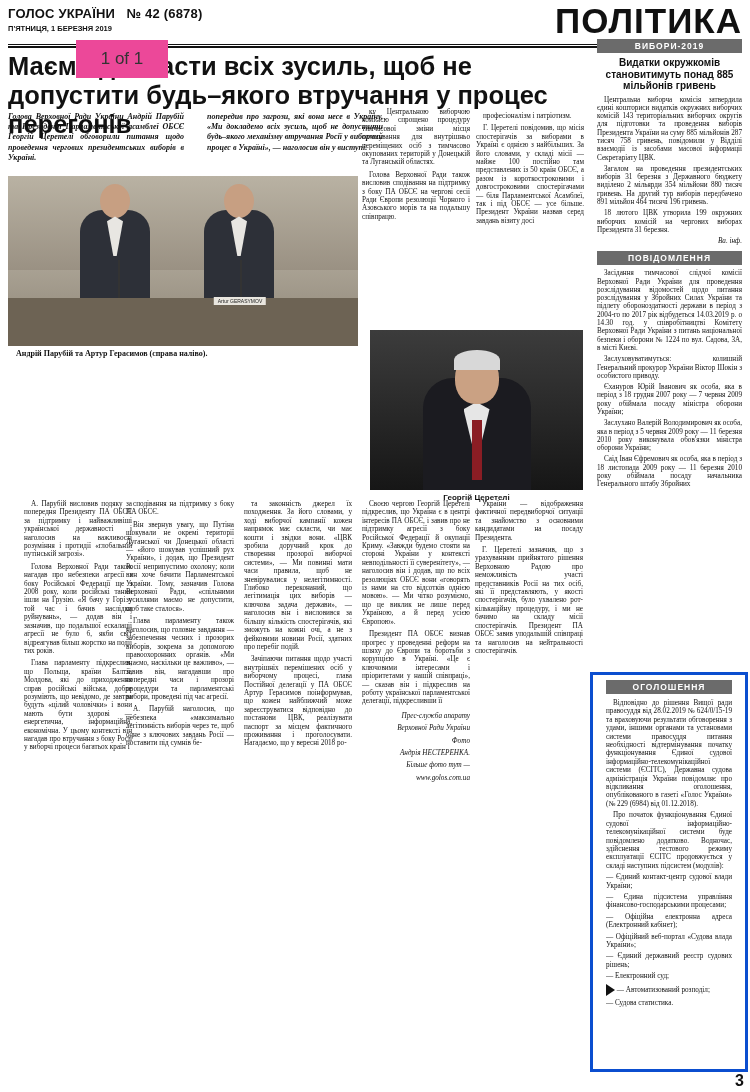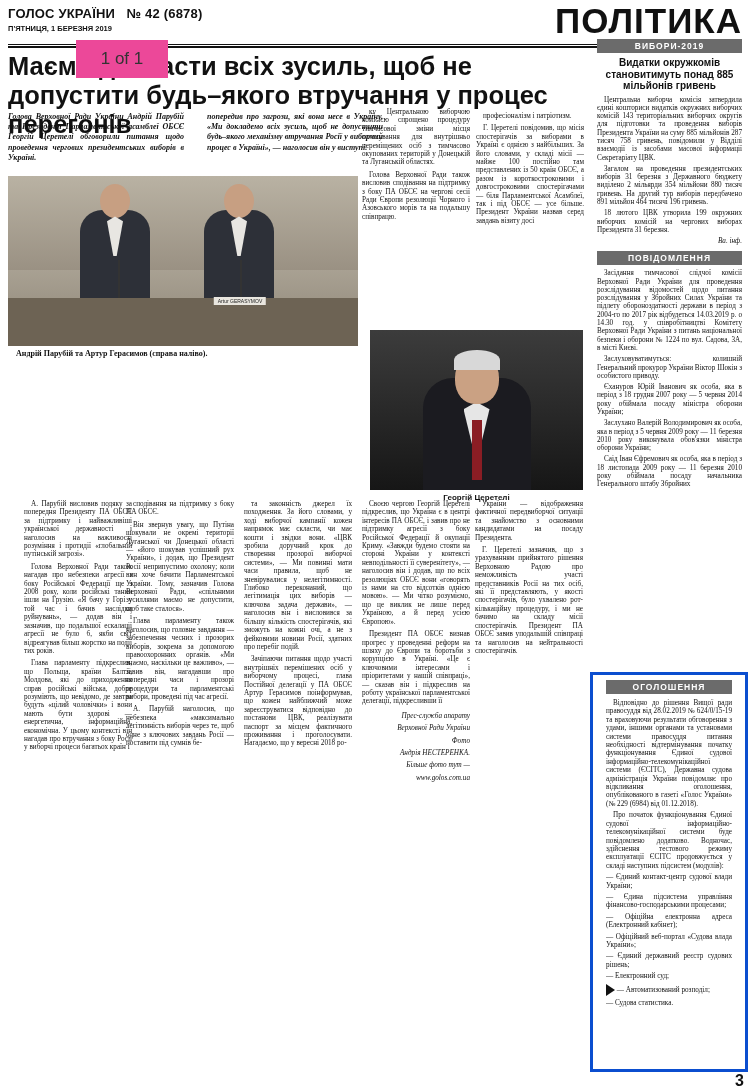--- a/index.html
+++ b/index.html
@@ -210,21 +210,21 @@
     <h3>Видатки окружкомів становитимуть понад 885 мільйонів гривень</h3>
     <p>Центральна виборча комісія затвердила єдині кошториси видатків окружних виборчих комісій 143 територіальних виборчих округів для підготовки та проведення виборів Президента України на суму 885 мільйонів 287 тисяч 758 гривень, повідомили у Відділі взаємодії із засобами масової інформації Секретаріату ЦВК.</p>
     <p>Загалом на проведення президентських виборів 31 березня з Державного бюджету виділено 2 мільярди 354 мільйони 880 тисяч гривень. На другий тур виборів передбачено 891 мільйон 464 тисячі 196 гривень.</p>
     <p>18 лютого ЦВК утворила 199 окружних виборчих комісій на чергових виборах Президента 31 березня.</p>
     <div class="sig">Ва. інф.</div>
 
     <div style="height:6px;"></div>
     <div class="bar">ПОВІДОМЛЕННЯ</div>
     <p>Засідання тимчасової слідчої комісії Верховної Ради України для проведення розслідування відомостей щодо питання розслідування у Збройних Силах України та підлету обороноздатності держави в період з 2004-го по 2017 рік відбудеться 14.03.2019 р. о 14.30 год. у співробітництві Комітету Верховної Ради України з питань національної безпеки і оборони № 1224 по вул. Садова, 3А, в місті Києві.</p>
     <p>Заслуховуватимуться: колишній Генеральний прокурор України Віктор Шокін з особистого приводу.</p>
-    <p>Єхануров Юрій Іванович як особа, яка в період з 18 грудня 2007 року — 5 червня 2014 року обіймала посаду міністра оборони України;</p>
+    <p>Єхануров Юрій Іванович як особа, яка в період з 18 грудня 2007 року — 7 червня 2009 року обіймала посаду міністра оборони України;</p>
     <p>Заслухано Валерій Володимирович як особа, яка в період з 5 червня 2009 року — 11 березня 2010 року виконувала обов'язки міністра оборони України;</p>
     <p>Саід Іван Єфремович як особа, яка в період з 18 листопада 2009 року — 11 березня 2010 року обіймала посаду начальника Генерального штабу Збройних</p>
   </div>
 
   <div class="announce">
     <div class="bar">ОГОЛОШЕННЯ</div>
     <p>Відповідно до рішення Вищої ради правосуддя від 28.02.2019 № 624/0/15-19 та враховуючи результати обговорення з удами, іншими органами та установами системи правосуддя питання необхідності відтермінування початку функціонування Єдиної судової інформаційно-телекомунікаційної системи (ЄСІТС), Державна судова адміністрація України повідомляє про відкликання оголошення, опублікованого в газеті «Голос України» (№ 229 (6984) від 01.12.2018).</p>
     <p>Про початок функціонування Єдиної судової інформаційно-телекомунікаційної системи буде повідомлено додатково. Водночас, здійснення тестового режиму експлуатації ЄСІТС продовжується у складі наступних підсистем (модулів):</p>
     <p class="noind">— Єдиний контакт-центр судової влади України;</p>
     <p class="noind">— Єдина підсистема управління фінансово-господарськими процесами;</p>

